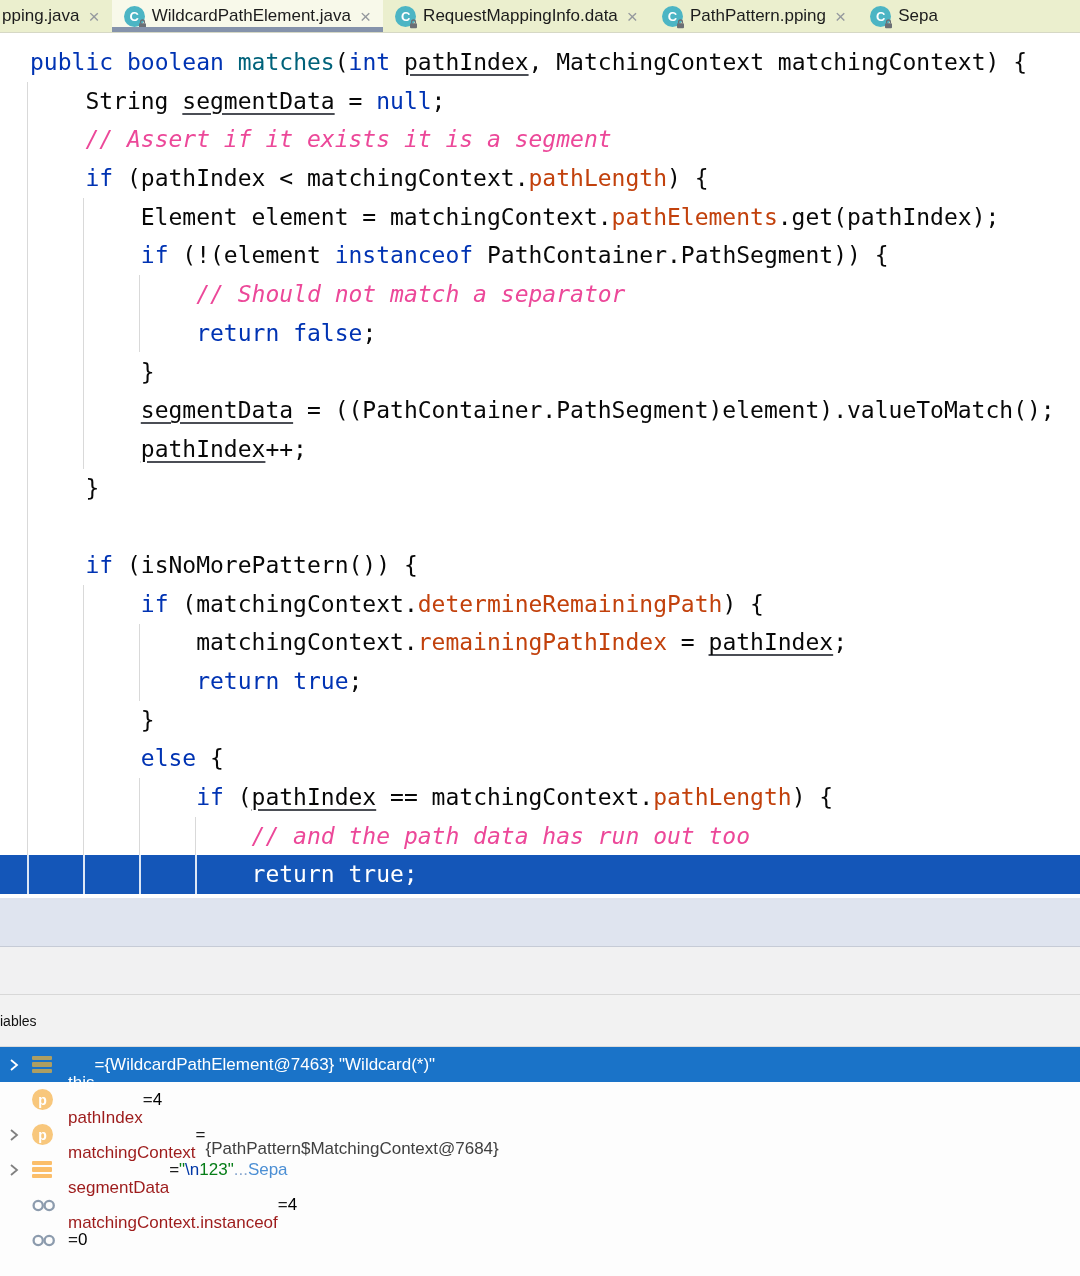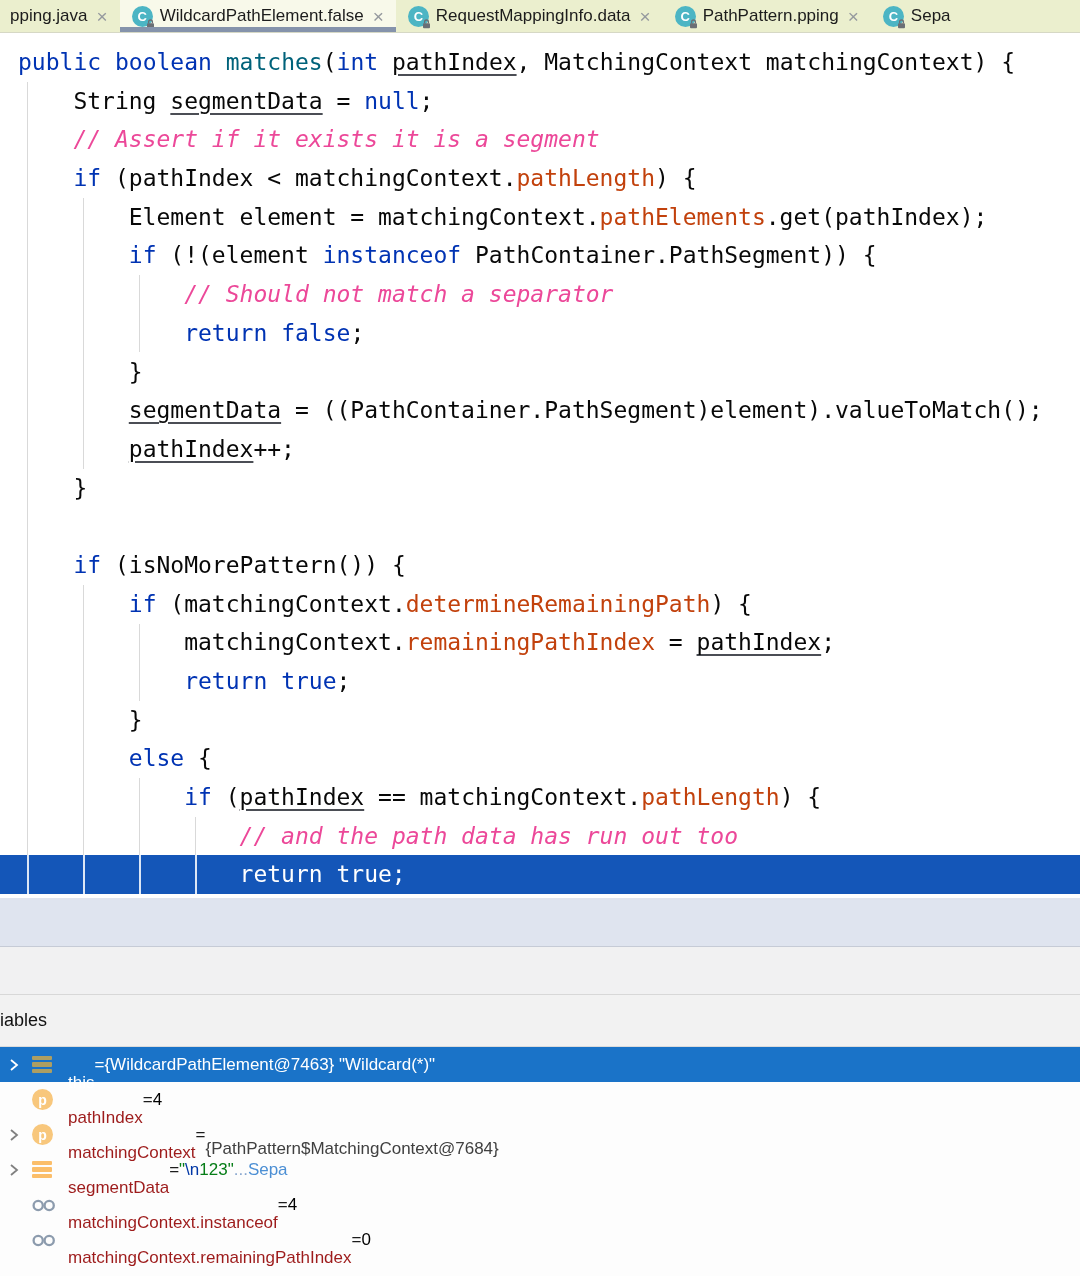--- a/index.html
+++ b/index.html
@@ -4,52 +4,52 @@
 <style>
   html,body{margin:0;padding:0;background:#fff;}
   .screen{position:relative;width:1080px;height:1276px;overflow:hidden;background:#fff;
           font-family:"Liberation Sans","DejaVu Sans",sans-serif;}
 
   
   .tabbar{position:absolute;top:0;left:0;width:1080px;height:32px;background:#EBEFCE;
           border-bottom:1px solid #D6D8C5;display:flex;align-items:stretch;overflow:hidden;}
   .tab{position:relative;display:flex;align-items:center;gap:7px;padding:0 12px;height:32px;
        font-size:17px;color:#1c1c1c;white-space:nowrap;flex:none;cursor:default;}
-  .tab.first{padding-left:10px;}
+  .tab.first{padding-left:2px;}
   .tab.active{background:#F8F9EA;}
   .tab.active::after{content:"";position:absolute;left:0;right:0;bottom:0;height:5px;background:#8593AB;}
   .tab .close{color:#95999E;font-size:19px;line-height:1;margin-left:2px;}
   .cls-ic{position:relative;width:21px;height:21px;border-radius:50%;background:#4CB5C4;color:#fff;
           font-size:13px;font-weight:700;display:flex;align-items:center;justify-content:center;flex:none;}
   .cls-ic svg{position:absolute;right:-2px;bottom:-2px;}
 
   
   .editor{position:absolute;top:33px;left:0;width:1080px;height:865px;background:#fff;overflow:hidden;}
   .code{margin:0;padding:10px 0 0 0;font-family:"DejaVu Sans Mono",monospace;font-size:23px;
         line-height:38.7px;}
-  .code-line{position:relative;height:38.7px;padding-left:18px;white-space:pre;}
+  .code-line{position:relative;height:38.7px;padding-left:30px;white-space:pre;}
   .code-line.hl{background:#1456B8;}
   .tok-k{color:#0033B3;} .tok-m{color:#00627A;} .tok-f{color:#c2410c;}
   .tok-c{color:#ec4899;font-style:italic;} .tok-p{color:#080808;}
   .tok-u{color:#080808;text-decoration:underline;text-underline-offset:4px;
          text-decoration-thickness:1.5px;text-decoration-color:#4b4e55;}
   .code-line.hl span{color:#fff;}
   .tick{position:absolute;top:0;bottom:0;width:1.5px;background:rgba(255,255,255,.85);}
   .g{position:absolute;width:1px;background:#D9D9D9;pointer-events:none;}
 
   
   .band-blue{position:absolute;top:898px;left:0;width:1080px;height:48px;background:#DFE4EF;
              border-bottom:1px solid #C6CBD6;}
   .band-gray{position:absolute;top:947px;left:0;width:1080px;height:47px;background:#F1F1F2;
              border-bottom:1px solid #D8D8D8;}
 
   
   .varpanel{position:absolute;top:995px;left:0;width:1080px;height:281px;background:#FDFDFD;}
   .var-header{height:51px;background:#F2F2F2;border-bottom:1px solid #DBDBDB;
-              display:flex;align-items:center;font-size:18px;color:#111;}
+              display:flex;align-items:center;font-size:14px;color:#111;}
   .vrow{display:flex;align-items:center;height:35px;font-size:17px;white-space:nowrap;}
   .vrow.selected{background:#1A73C8;}
   .vrow.selected span{color:#fff !important;}
   .chev-slot{width:28px;flex:none;display:flex;align-items:center;justify-content:center;color:#808080;}
   .vrow.selected .chev-slot{color:#fff;}
   .icon-slot{width:36px;flex:none;display:flex;align-items:center;justify-content:flex-start;padding-left:4px;}
   .vname{color:#9D1B1B;margin-top:36px;}
   .vp-eq{color:#1c1c1c;} .vp-num{color:#000;} .vp-ref{color:#404040;margin-top:28px;}
   .vp-str{color:#067D17;} .vp-esc{color:#0037A6;} .vp-dots{color:#87A6CE;} .vp-link{color:#4C8FD4;}
   .ic-param{width:21px;height:21px;border-radius:50%;background:#F8C77C;color:#fff;font-weight:700;
@@ -66,21 +66,21 @@
   <div class="tabbar" id="tabs">
       <div class="tab first">
         <span>pping.java</span>
         <span class="close">×</span>
       </div>
       <div class="tab active">
         <span class="cls-ic">C<svg width="9" height="10" viewBox="0 0 9 10">
             <rect x="1" y="4.2" width="7" height="5" rx="1" fill="#6B6F75"></rect>
             <path d="M2.6 4.2 V2.9 a1.9 1.9 0 0 1 3.8 0 V4.2" fill="none" stroke="#6B6F75" stroke-width="1.3"></path>
           </svg></span>
-        <span>WildcardPathElement.false</span>
+        <span>WildcardPathElement.java</span>
         <span class="close">×</span>
       </div>
       <div class="tab">
         <span class="cls-ic">C<svg width="9" height="10" viewBox="0 0 9 10">
             <rect x="1" y="4.2" width="7" height="5" rx="1" fill="#6B6F75"></rect>
             <path d="M2.6 4.2 V2.9 a1.9 1.9 0 0 1 3.8 0 V4.2" fill="none" stroke="#6B6F75" stroke-width="1.3"></path>
           </svg></span>
         <span>RequestMappingInfo.data</span>
         <span class="close">×</span>
       </div>
@@ -194,20 +194,19 @@
           <span class="vp-num">4</span>
         </div>
         <div class="vrow">
           <span class="chev-slot"></span>
           <span class="icon-slot">
             <svg width="25" height="16" viewBox="0 0 25 16">
               <circle cx="6.2" cy="8.5" r="4.6" fill="none" stroke="#8C9BAD" stroke-width="2.3"></circle>
               <circle cx="17.2" cy="8.5" r="4.6" fill="none" stroke="#8C9BAD" stroke-width="2.3"></circle>
             </svg>
           </span>
-          <span class="vname">matchingContext.remainingPathIndex</span>
           <span class="vp-eq"> = </span>
           <span class="vp-num">0</span>
         </div>
       </div>
   </div>
 
 </div>
 
 </body></html>

